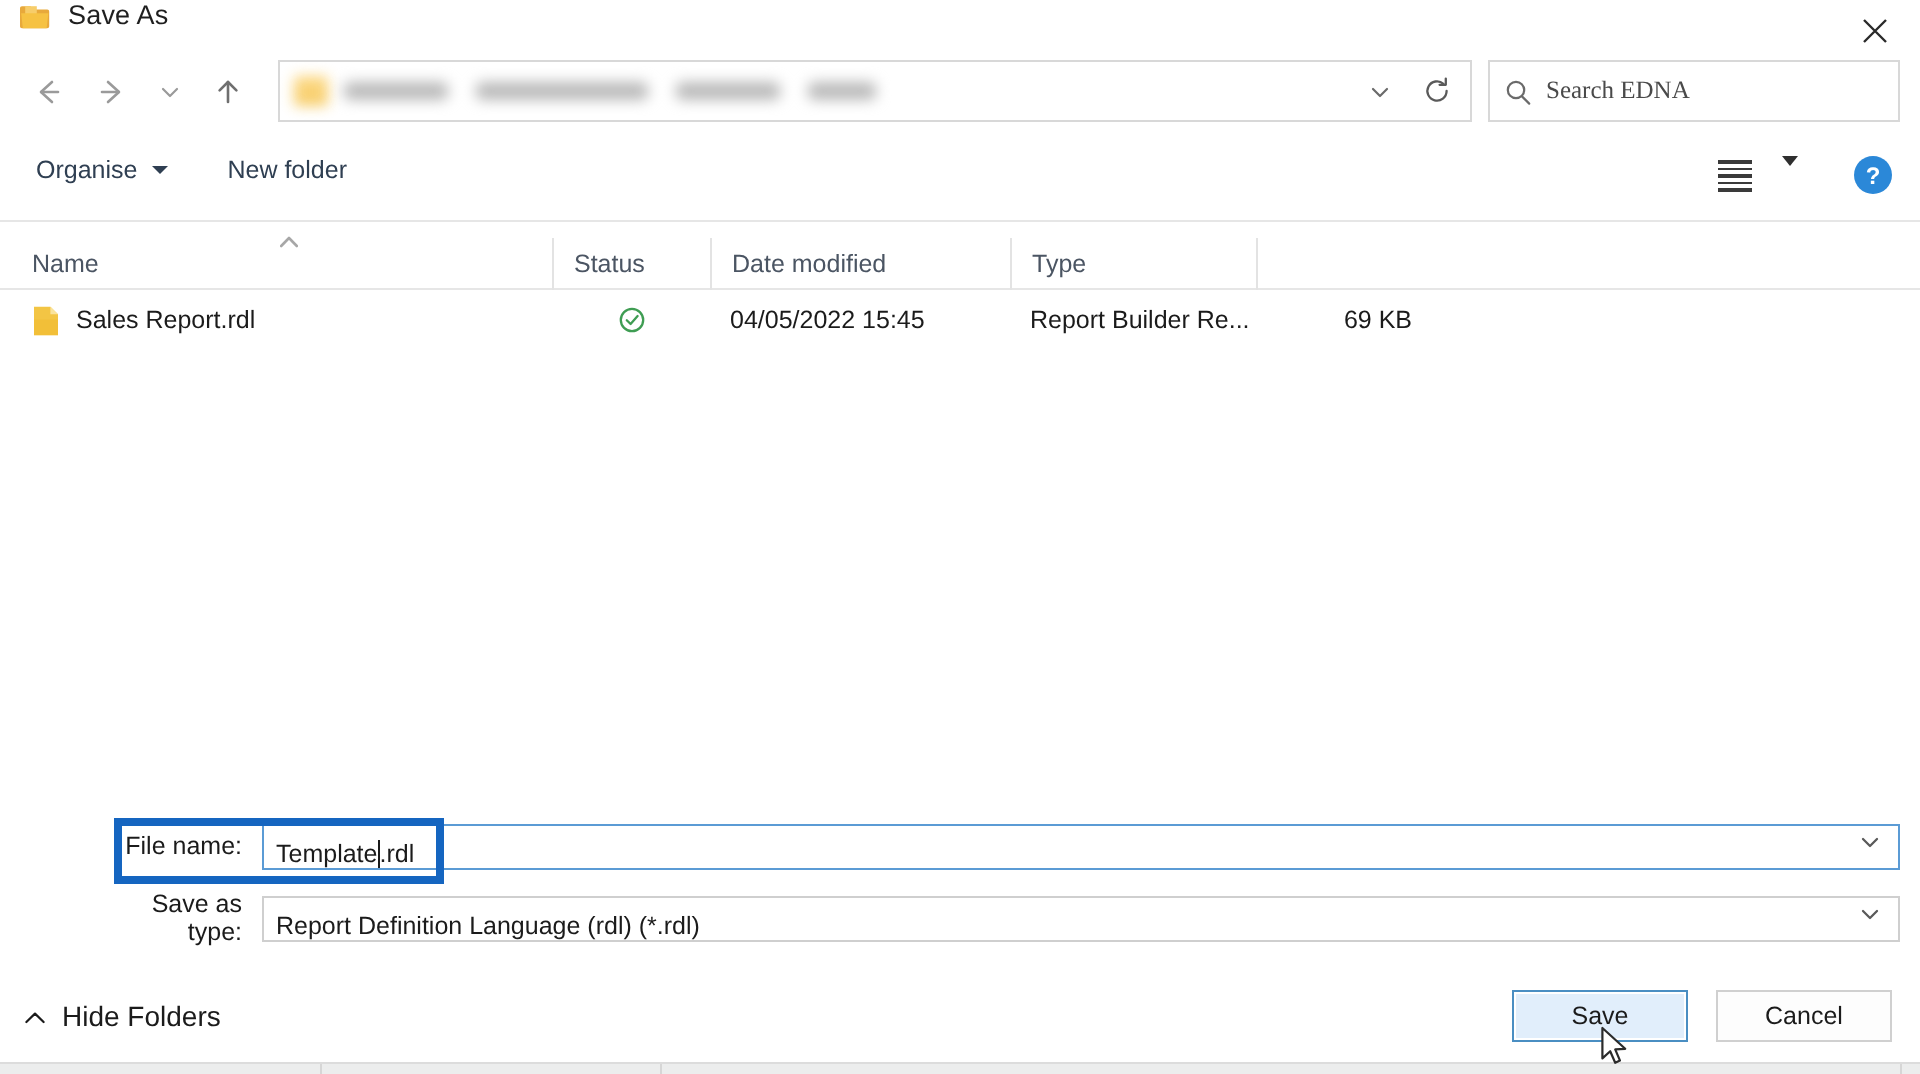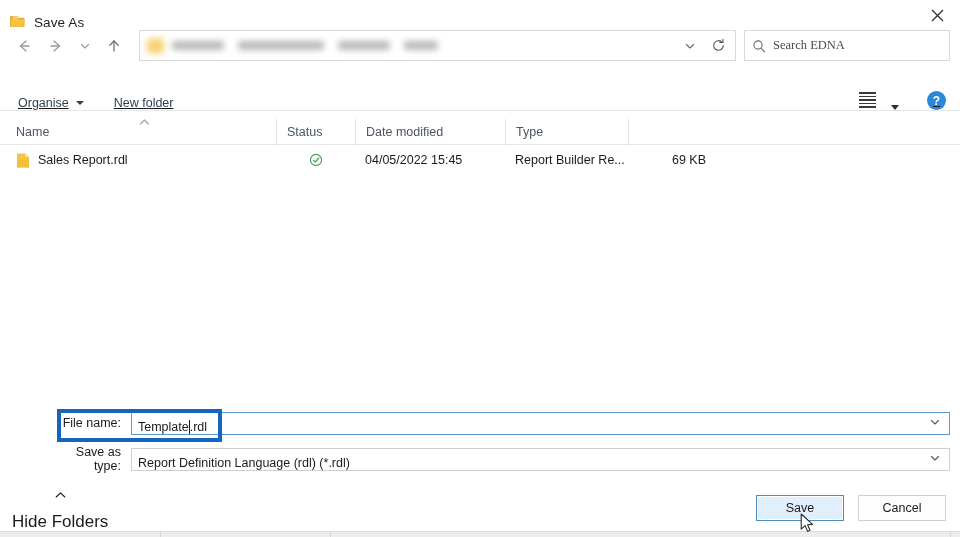--- a/index.html
+++ b/index.html
@@ -24,21 +24,21 @@
     background: #ffffff;
     display: flex;
     flex-direction: column;
   }
 
   
   .titlebar {
     height: 30px;
     min-height: 30px;
     display: flex;
-    align-items: flex-end;
+    align-items: flex-start;
     background: #ffffff;
     position: relative;
   }
   .title-icon {
     margin-left: 9px;
     width: 17px; height: 17px;
     position: relative;
     flex: 0 0 auto;
   }
   .title-text {
@@ -151,24 +151,23 @@
   .search-placeholder {
     font-size: 12.5px;
     color: #4a4a4a;
   }
 
   
   .cmdbar {
     height: 32px;
     min-height: 32px;
     display: flex;
-    align-items: flex-end;
+    align-items: flex-start;
     padding-left: 18px;
     background: #ffffff;
-    text-decoration: underline;
   }
   .cmd-item {
     font-size: 12.5px;
     color: #2f3f52;
     display: flex;
     align-items: center;
     margin-right: 30px;
   }
   .cmd-caret {
     margin-left: 7px;
@@ -325,24 +324,23 @@
     display: flex;
     align-items: center;
     padding: 0 14px 0 12px;
     background: #ffffff;
     border-top: 1px solid #ffffff;
     margin-top: 12px;
   }
   .hide-folders {
     display: flex;
     align-items: center;
-    font-size: 17px;
+    font-size: 14px;
     color: #1b1b1b;
     gap: 8px;
-    flex-direction: column;
   }
   .footer-spacer { flex: 1 1 auto; }
   .btn {
     width: 88px;
     height: 26px;
     font-size: 12.5px;
     display: flex;
     align-items: center;
     justify-content: center;
     border: 1px solid #d0d0d0;

